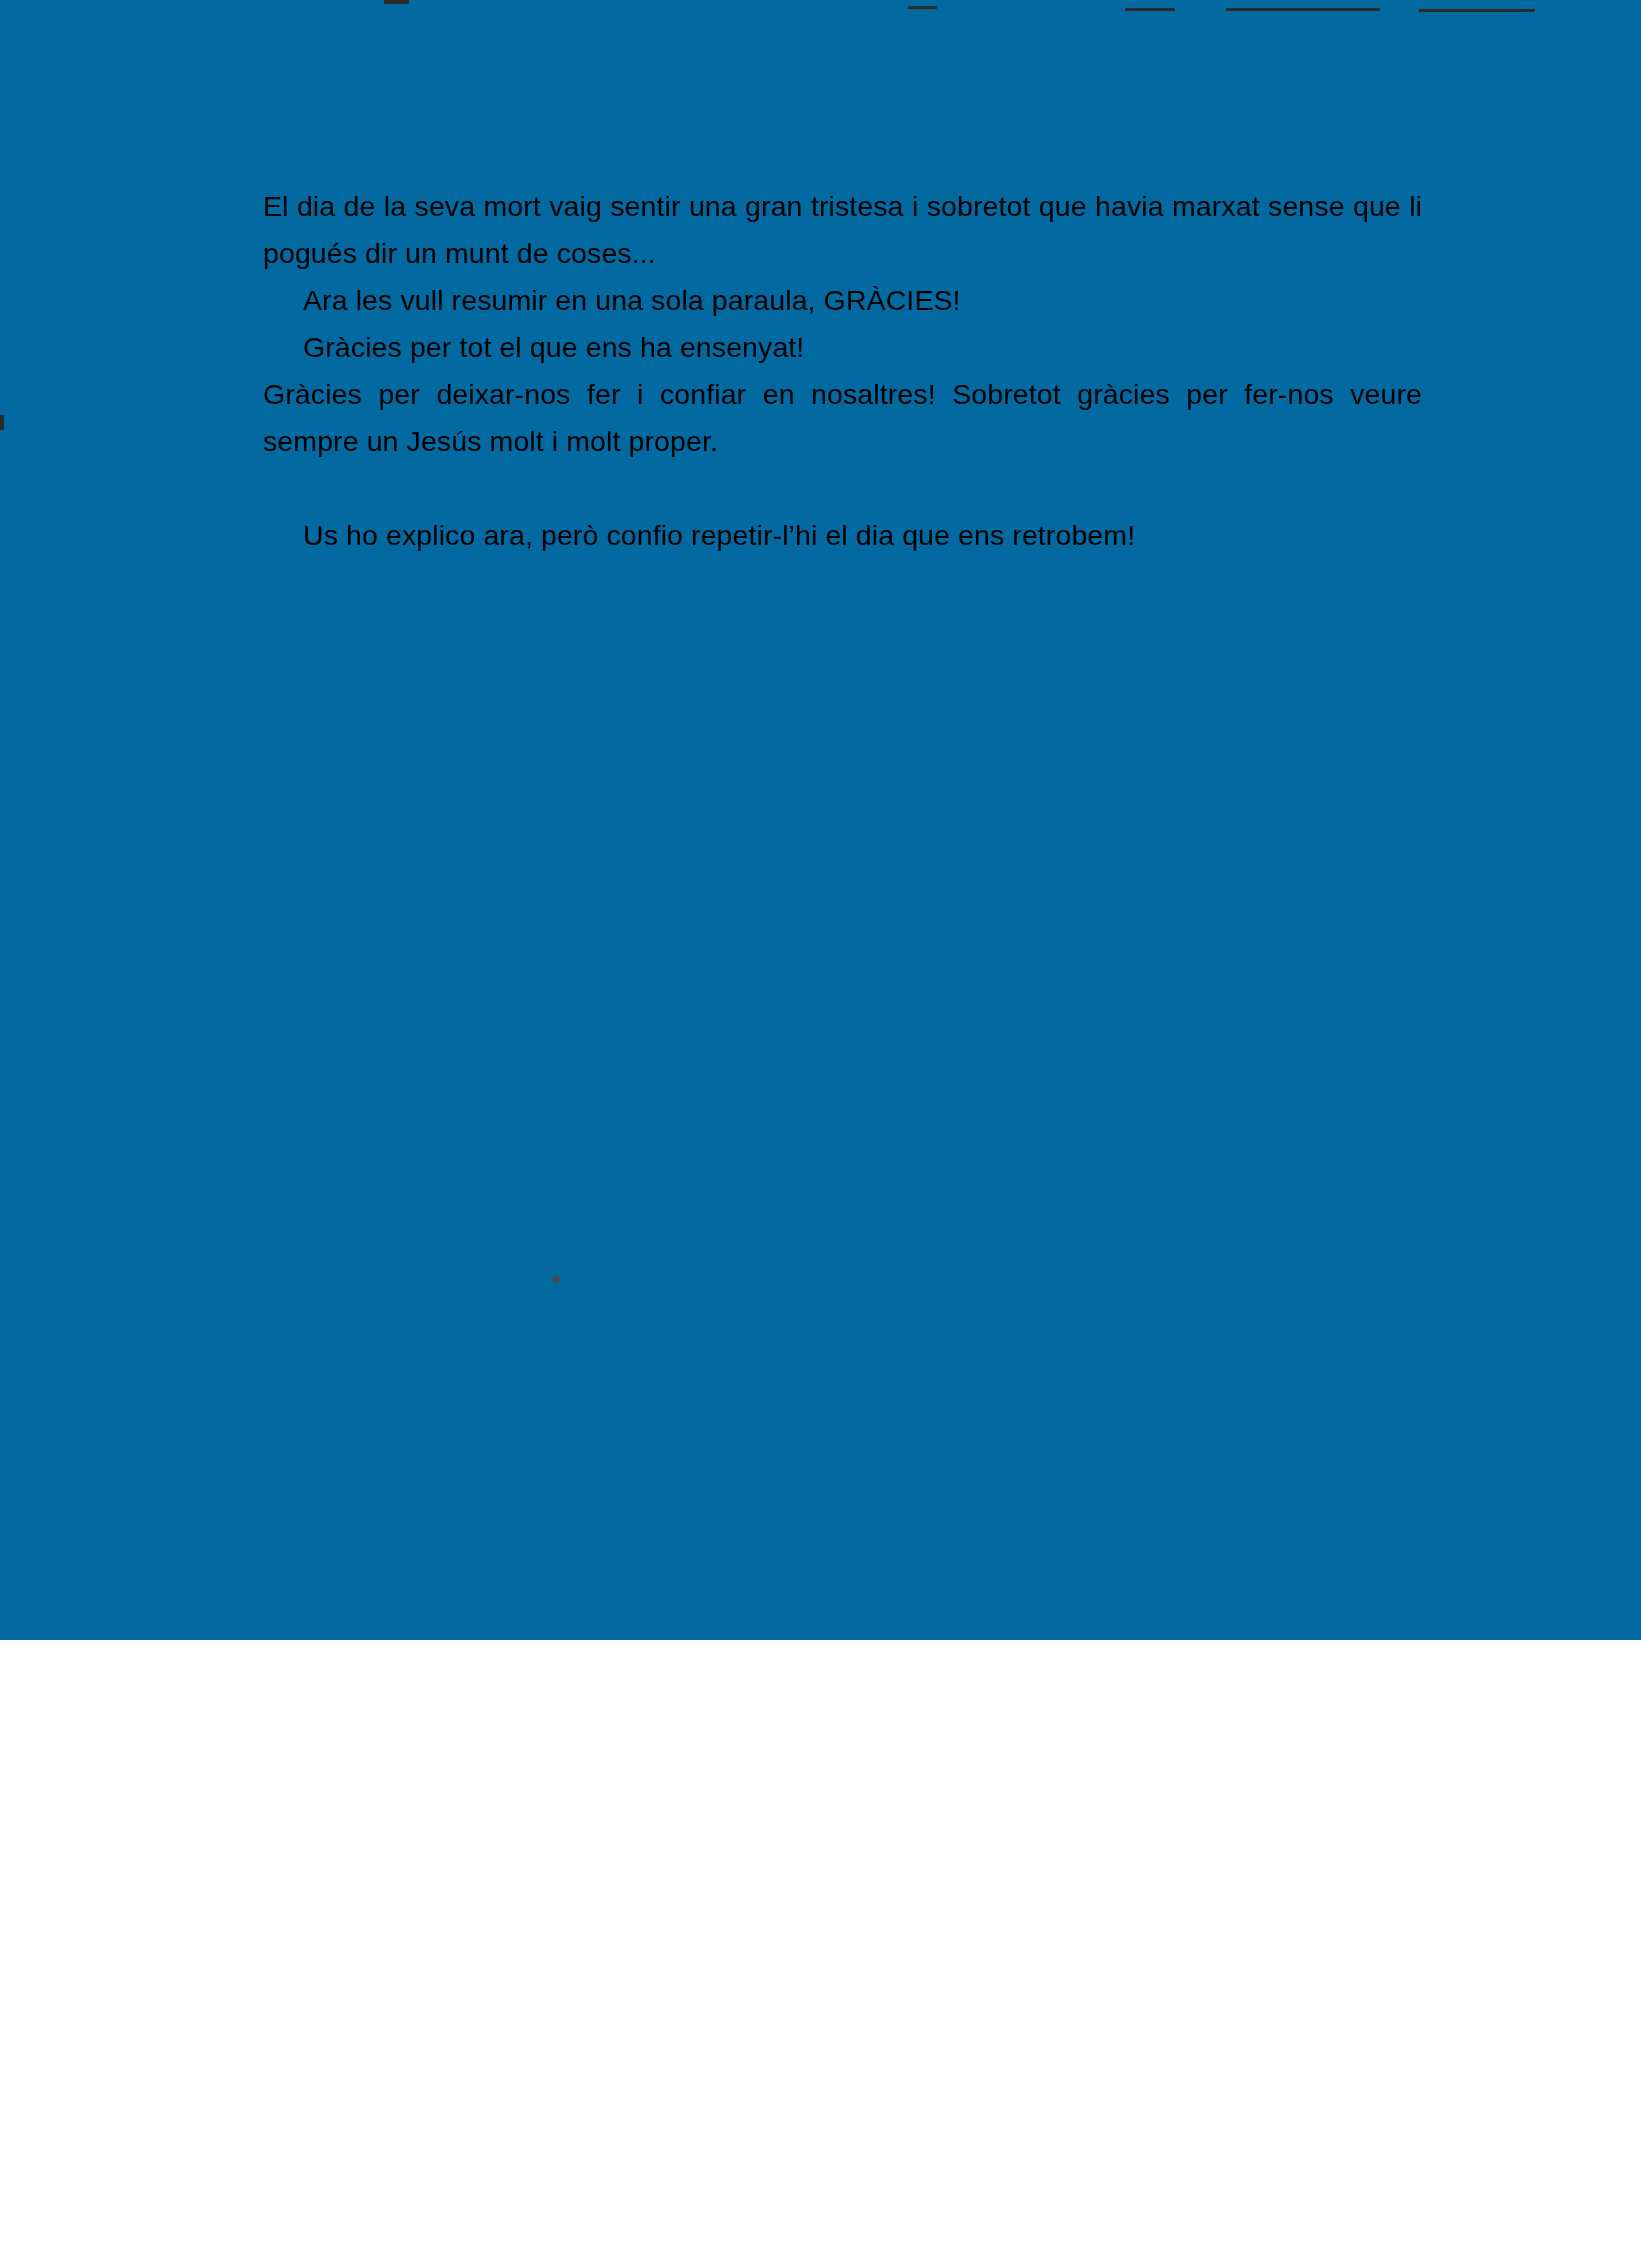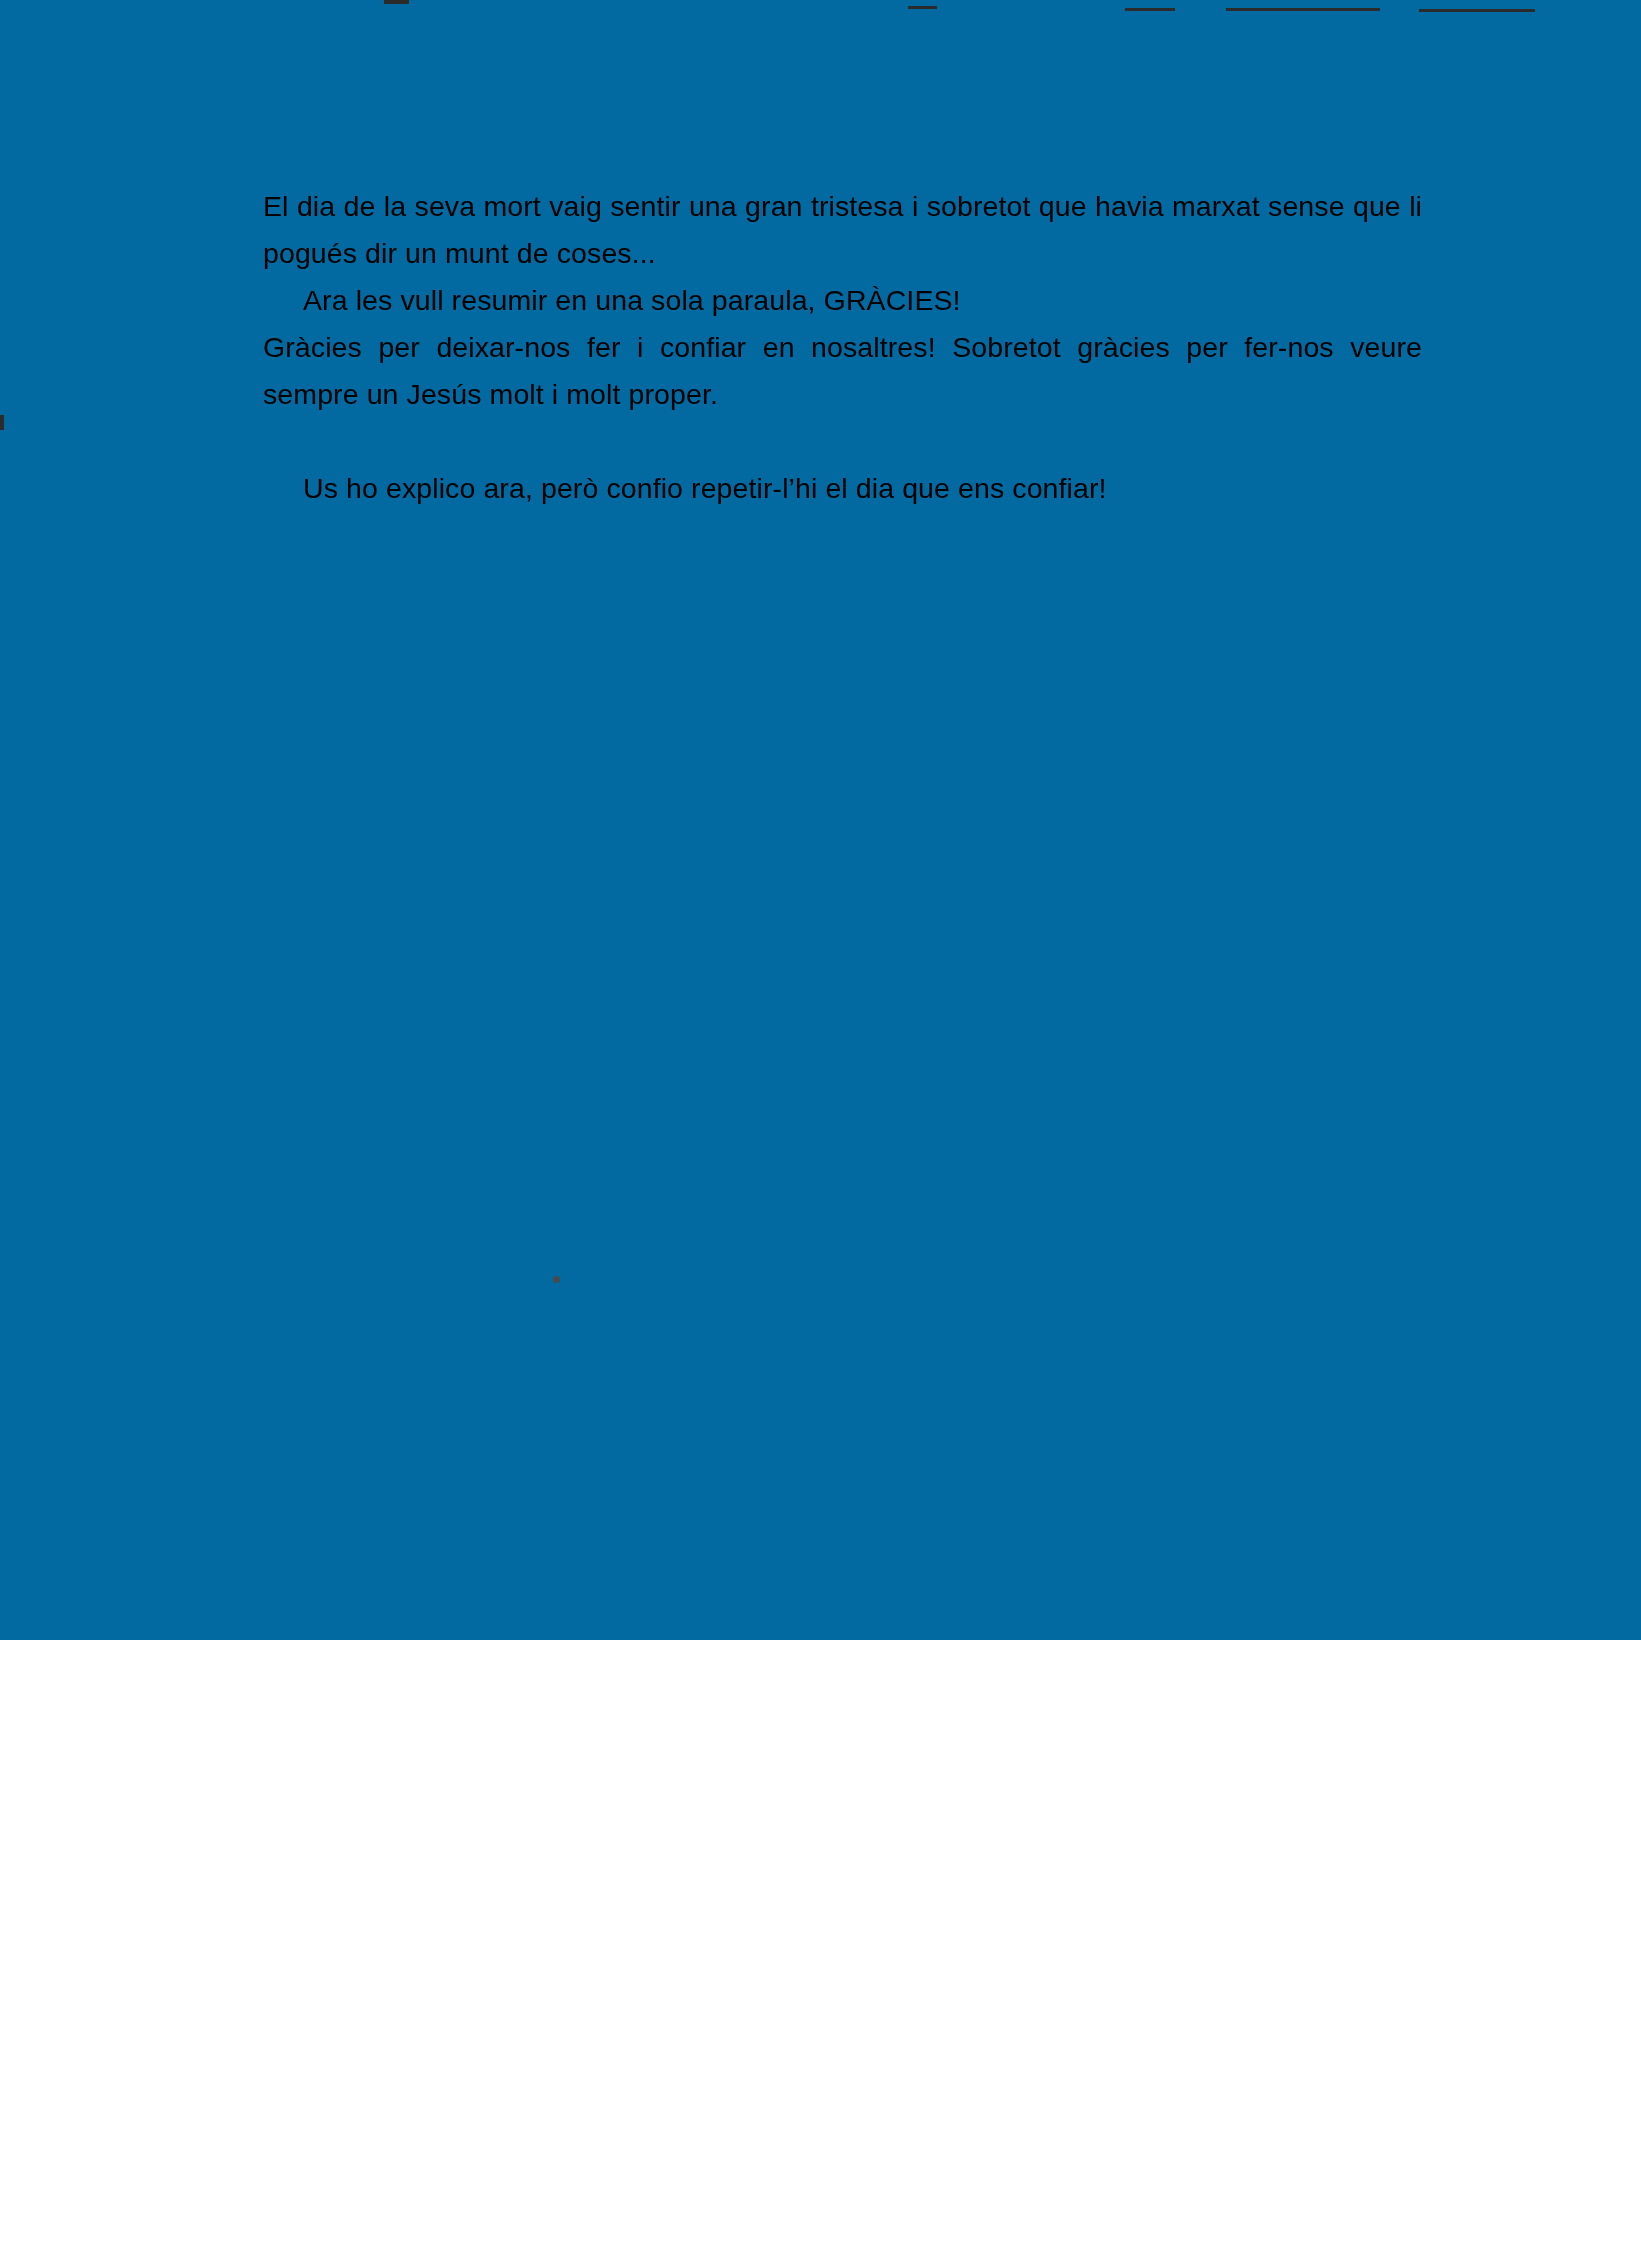--- a/index.html
+++ b/index.html
@@ -68,19 +68,20 @@
   <div class="edge-mark" style="left:0;top:2003px;width:3.9px;height:13.5px;"></div>
 
   <div class="speck" style="left:553px;top:1276px;width:6.8px;height:6.8px;"></div>
   <div class="speck" style="left:778px;top:1682px;width:6.8px;height:6.8px;"></div>
   <div class="speck" style="left:80px;top:1811px;width:7.7px;height:5.8px;"></div>
   <div class="speck" style="left:608px;top:2229px;width:8.7px;height:4.8px;"></div>
 
   <div class="text-block">
     <p class="para">El dia de la seva mort vaig sentir una gran tristesa i sobretot que havia marxat sense que li pogués dir un munt de coses...</p>
     <p class="para nojust">Ara les vull resumir en una sola paraula, GRÀCIES!</p>
+    <p class="para nojust">Gràcies per tot el que ens ha ensenyat!</p>
     <p class="para">Gràcies per deixar-nos fer i confiar en nosaltres! Sobretot gràcies per fer-nos veure sempre un Jesús molt i molt proper.</p>
     <div class="gap"></div>
-    <p class="para nojust">Us ho explico ara, però confio repetir-l’hi el dia que ens confiar!</p>
+    <p class="para nojust">Us ho explico ara, però confio repetir-l’hi el dia que ens retrobem!</p>
   </div>
 
 </div>
 
 
 </body></html>

